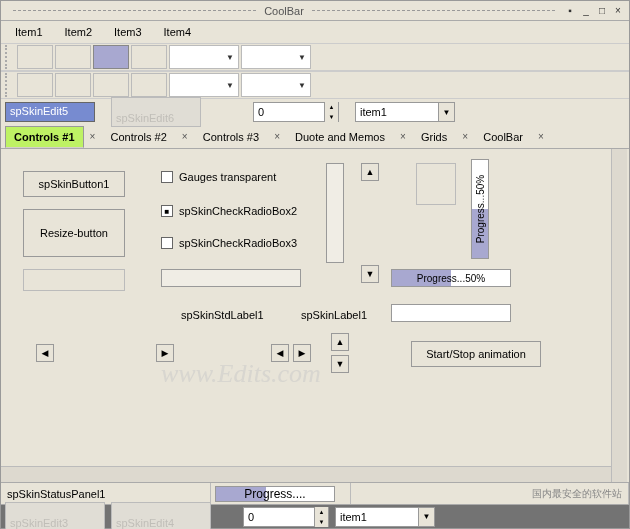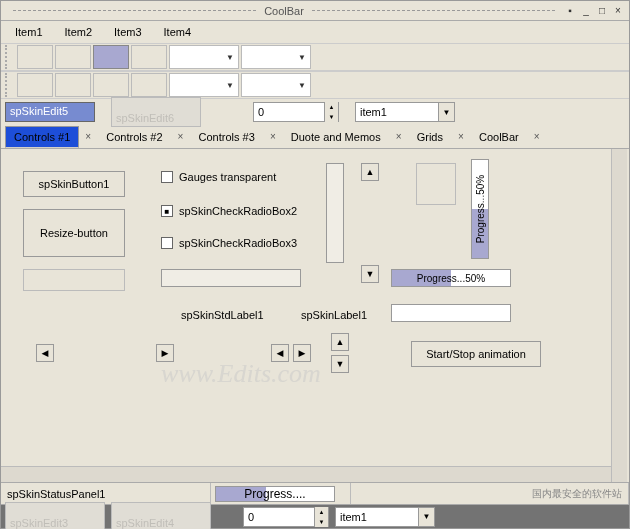--- a/index.html
+++ b/index.html
@@ -23,21 +23,21 @@
 .editDis { width: 90px; height: 20px; background: #e0ddd5; border: 1px solid #bbb; color: #c0beb8; padding: 14px 4px; }
 .spinbox { display: flex; align-items: center; height: 20px; border: 1px solid #999; background: #fff; }
 .spinbox input { width: 70px; border: none; padding: 2px 4px; outline: none; font-size: 11px; }
 .spinbtns { display: flex; flex-direction: column; width: 14px; }
 .spinbtns div { height: 10px; font-size: 6px; display: flex; align-items: center; justify-content: center; border-left: 1px solid #999; cursor: pointer; background: #e8e4d8; }
 .combo { display: flex; align-items: center; height: 20px; border: 1px solid #999; background: #fff; width: 100px; }
 .combo span { flex: 1; padding: 2px 4px; }
 .combo .arrow { width: 16px; height: 18px; background: #e8e4d8; border-left: 1px solid #999; display: flex; align-items: center; justify-content: center; font-size: 8px; cursor: pointer; }
 .tabstrip { height: 24px; display: flex; align-items: center; gap: 2px; padding: 0 4px; border-bottom: 1px solid #aaa; }
 .tab { padding: 4px 8px; cursor: pointer; border: 1px solid transparent; }
-.tab.active { background: #1d4ed8; border: 1px solid #999; border-bottom: 1px solid #d4d0c8; }
+.tab.active { background: #bef264; border: 1px solid #999; border-bottom: 1px solid #d4d0c8; font-weight: bold; }
 .tabclose { width: 14px; font-size: 10px; color: #555; cursor: pointer; text-align: center; }
 .tabbody { flex: 1; position: relative; background: #e8e4d8; overflow: hidden; }
 .btn { border: 1px solid #999; background: #e8e4d8; padding: 6px 14px; cursor: pointer; display: inline-flex; align-items: center; justify-content: center; }
 .chk { display: flex; align-items: center; gap: 6px; }
 .chkbox { width: 12px; height: 12px; border: 1px solid #666; background: #fff; display: flex; align-items: center; justify-content: center; font-size: 8px; }
 .chkbox.checked::after { content: "■"; font-size: 8px; color: #000; }
 .scrollbtn { width: 18px; height: 18px; border: 1px solid #999; background: #e8e4d8; display: flex; align-items: center; justify-content: center; font-size: 9px; cursor: pointer; }
 .vscroll { width: 18px; border: 1px solid #999; background: #f0ede5; position: relative; }
 .hscroll { height: 18px; border: 1px solid #999; background: #f0ede5; position: relative; }
 .progressH { height: 18px; border: 1px solid #999; background: #fff; position: relative; display: flex; align-items: center; }

